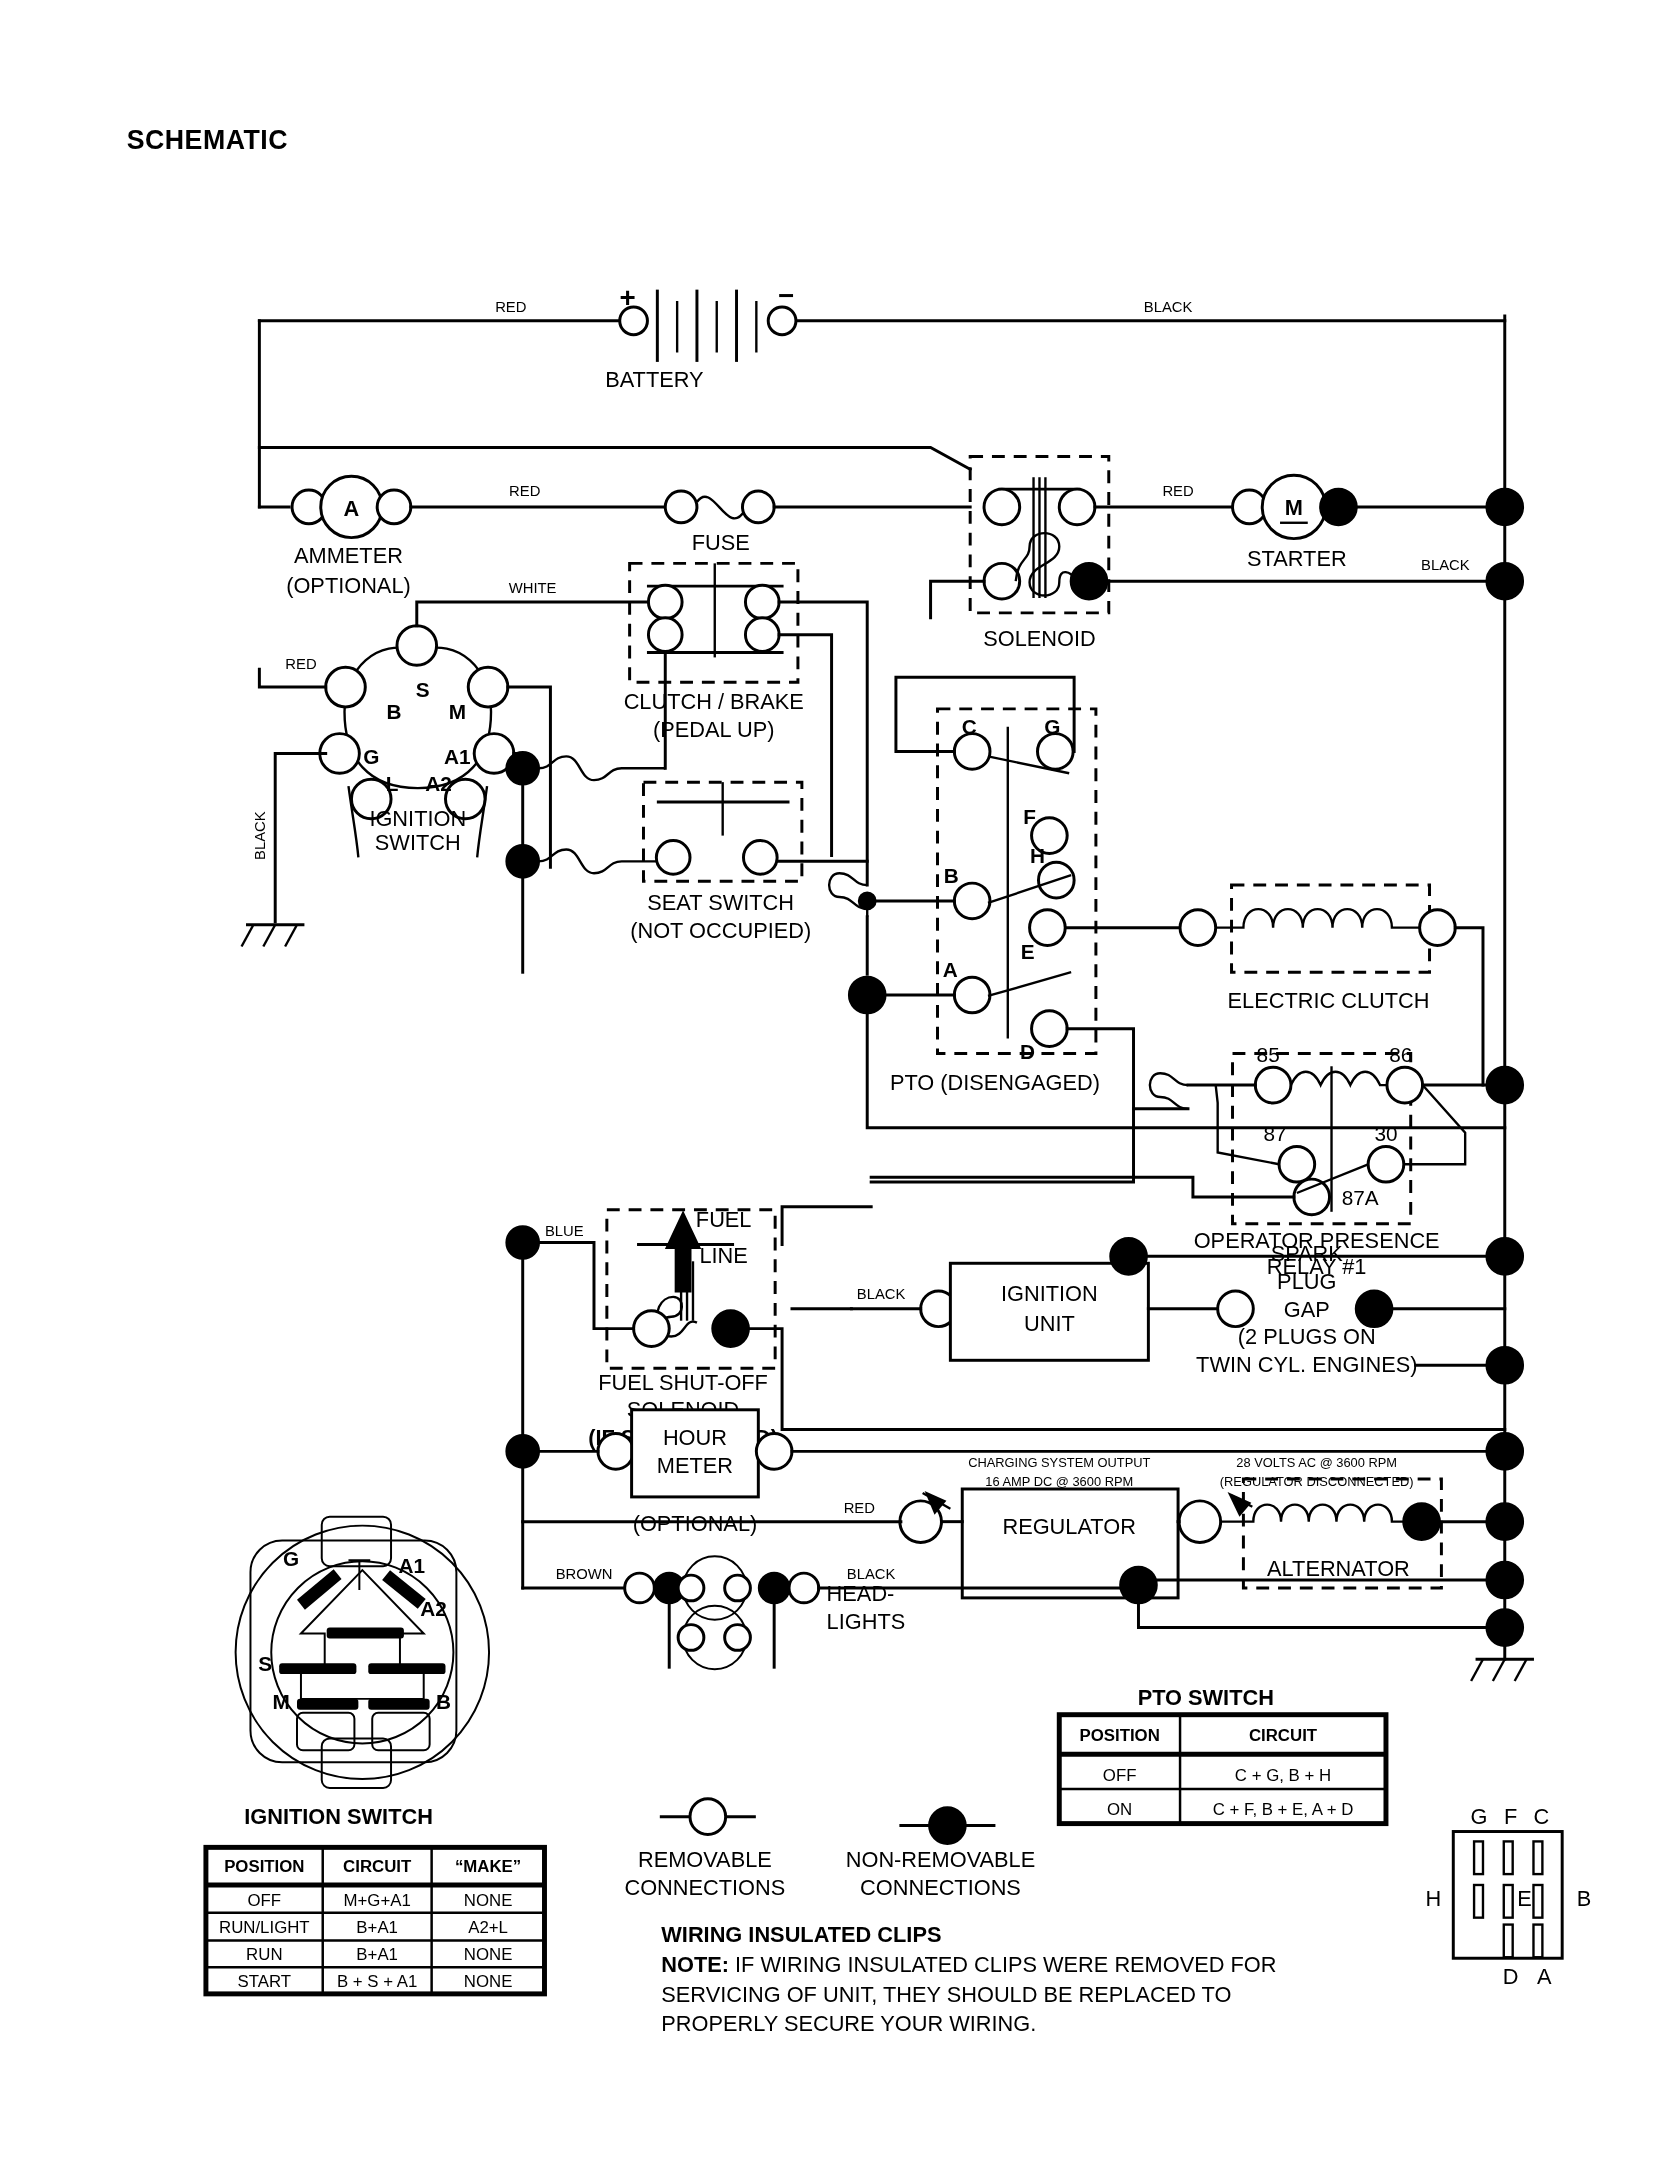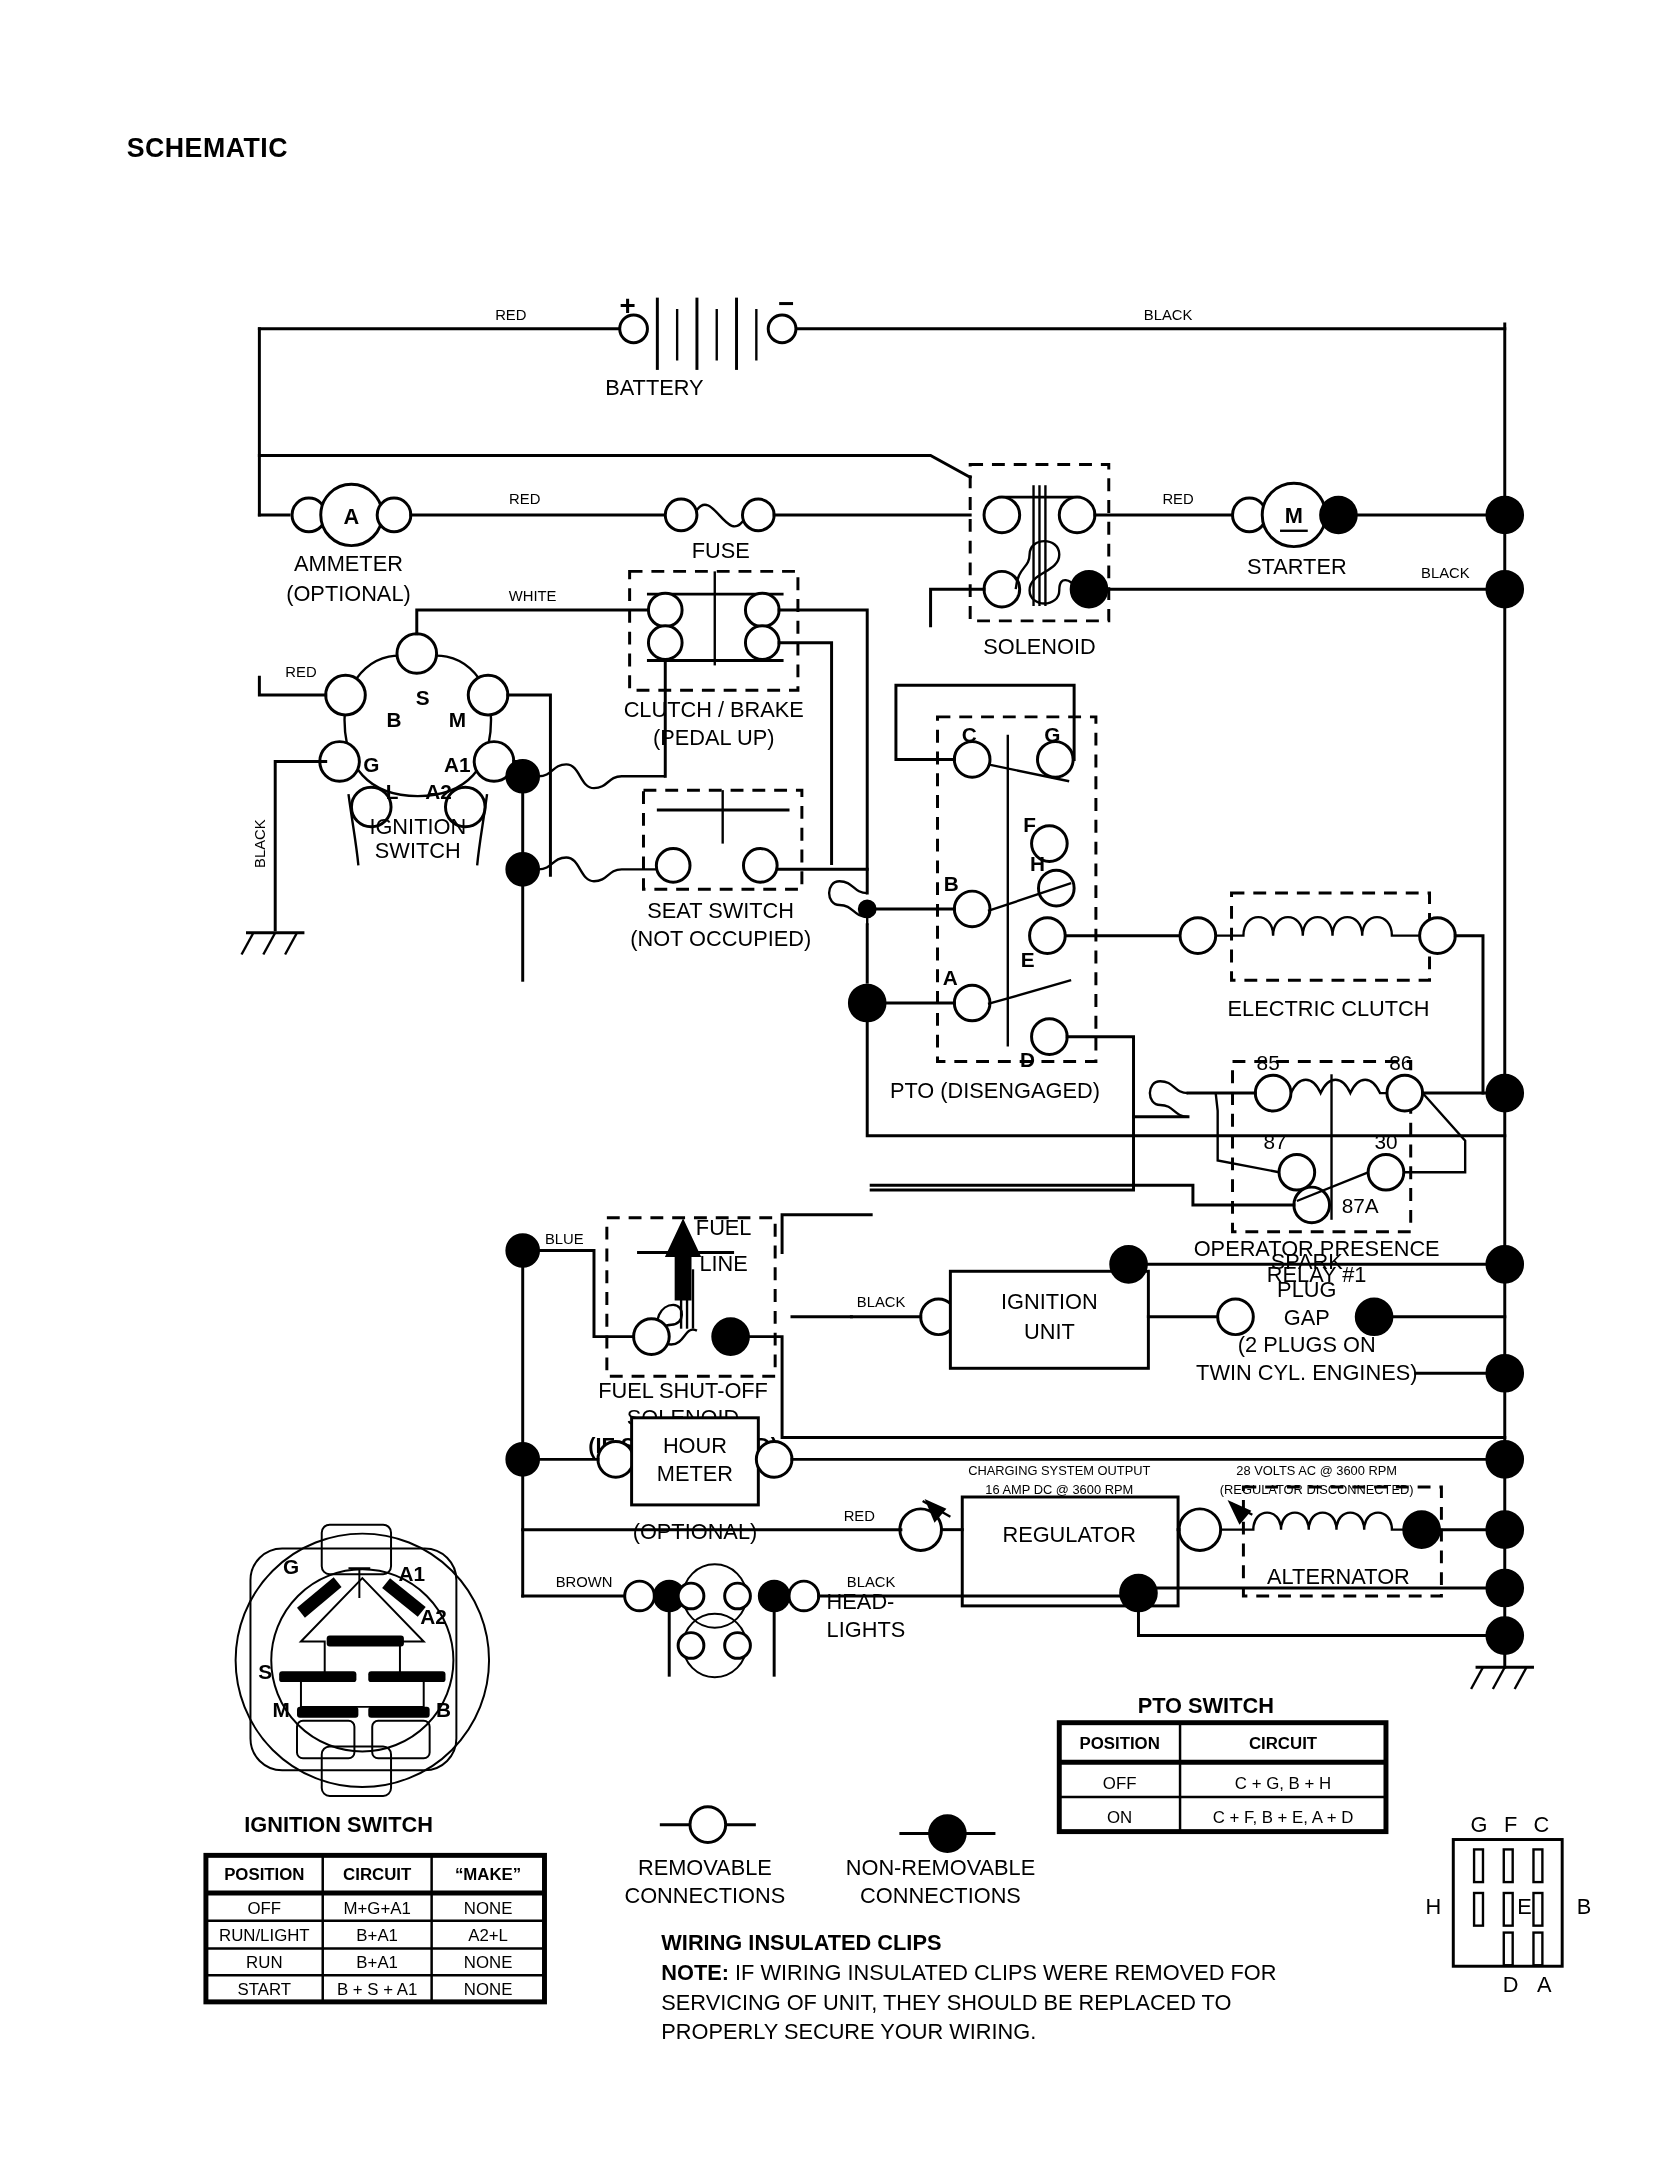--- a/index.html
+++ b/index.html
@@ -1,17 +1,17 @@
 <!DOCTYPE html>
 <html><head>
 <meta charset="utf-8">
 <style>
   html,body{margin:0;padding:0;background:#fff;}
   body{width:1679px;height:2178px;position:relative;font-family:"Liberation Sans",sans-serif;color:#000;overflow:hidden;}
-  #sheet{position:absolute;left:0;top:12px;width:1679px;height:1642px;}
+  #sheet{position:absolute;left:0;top:4px;width:1679px;height:1642px;}
   svg{display:block;}
   text{font-family:"Liberation Sans",sans-serif;fill:#000;}
   .t-title{font-size:27px;font-weight:bold;letter-spacing:0.5px;}
   .t-lbl{font-size:22px;}
   .t-lblb{font-size:22px;font-weight:bold;}
   .t-sm{font-size:15px;}
   .t-xs{font-size:13px;}
   .t-pin{font-size:21px;font-weight:bold;}
   .t-num{font-size:21px;}
   .t-tbl{font-size:17px;}

